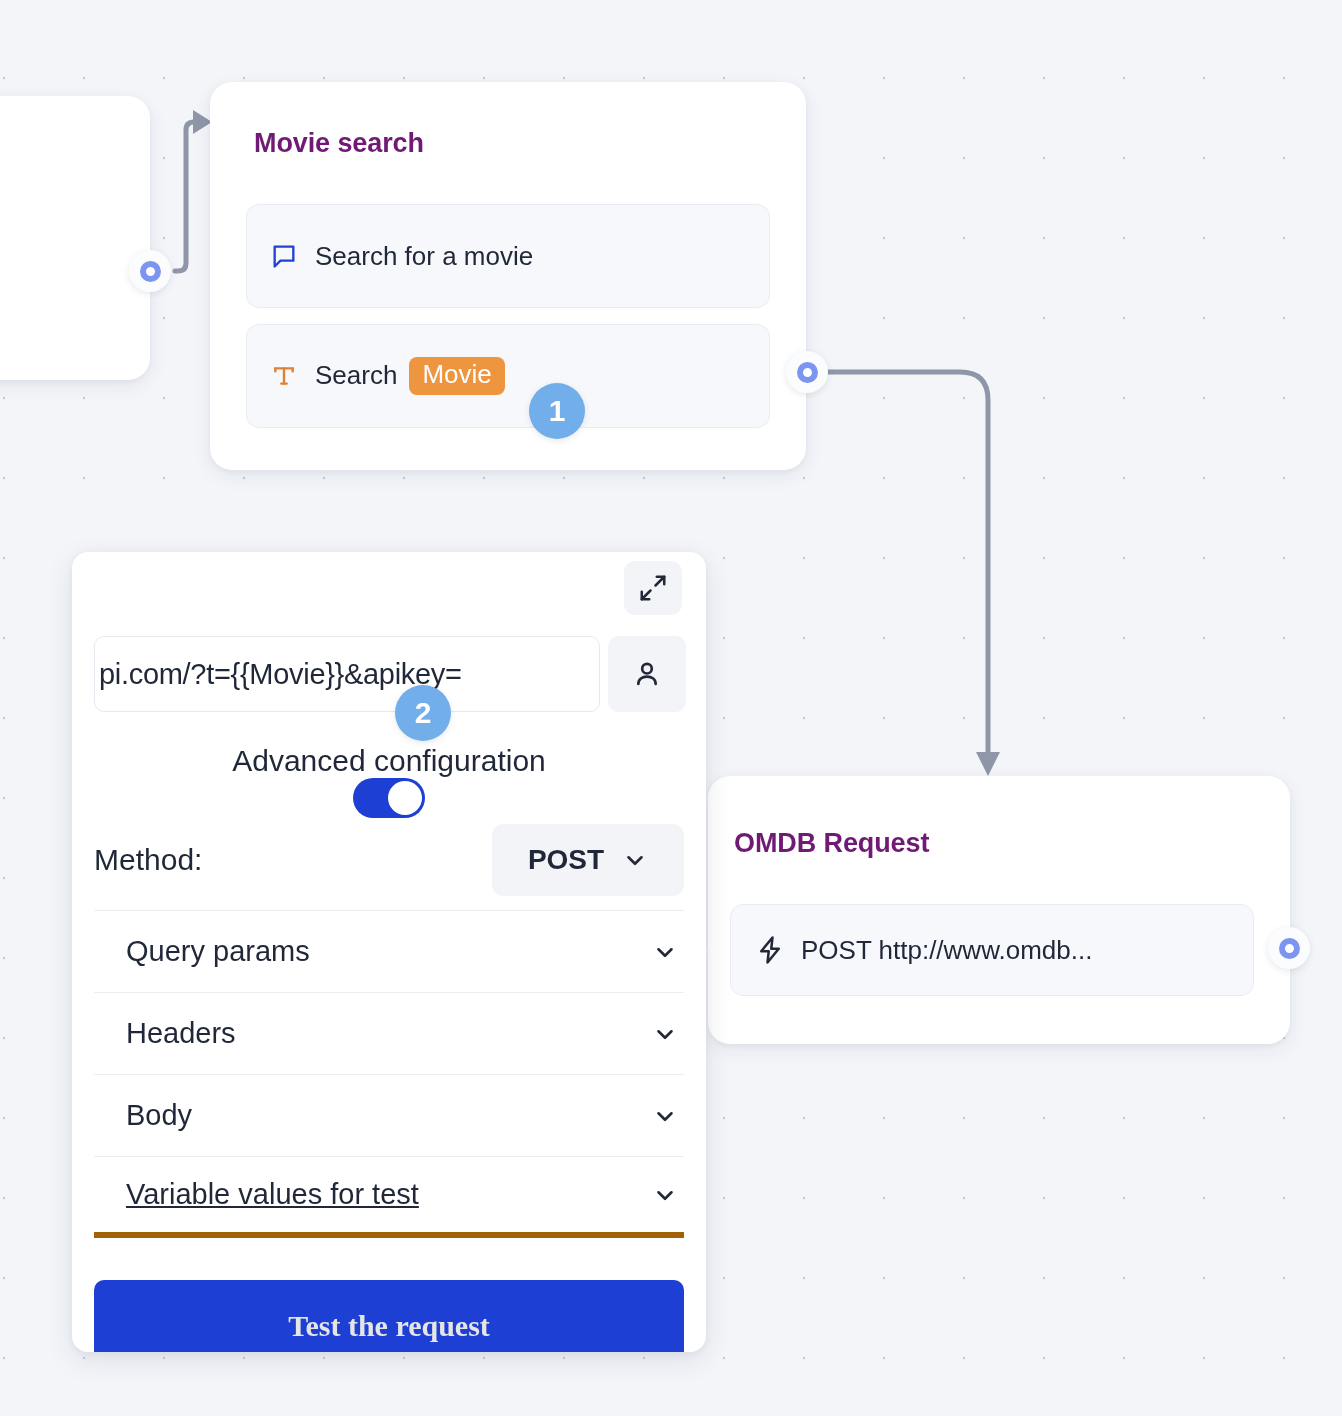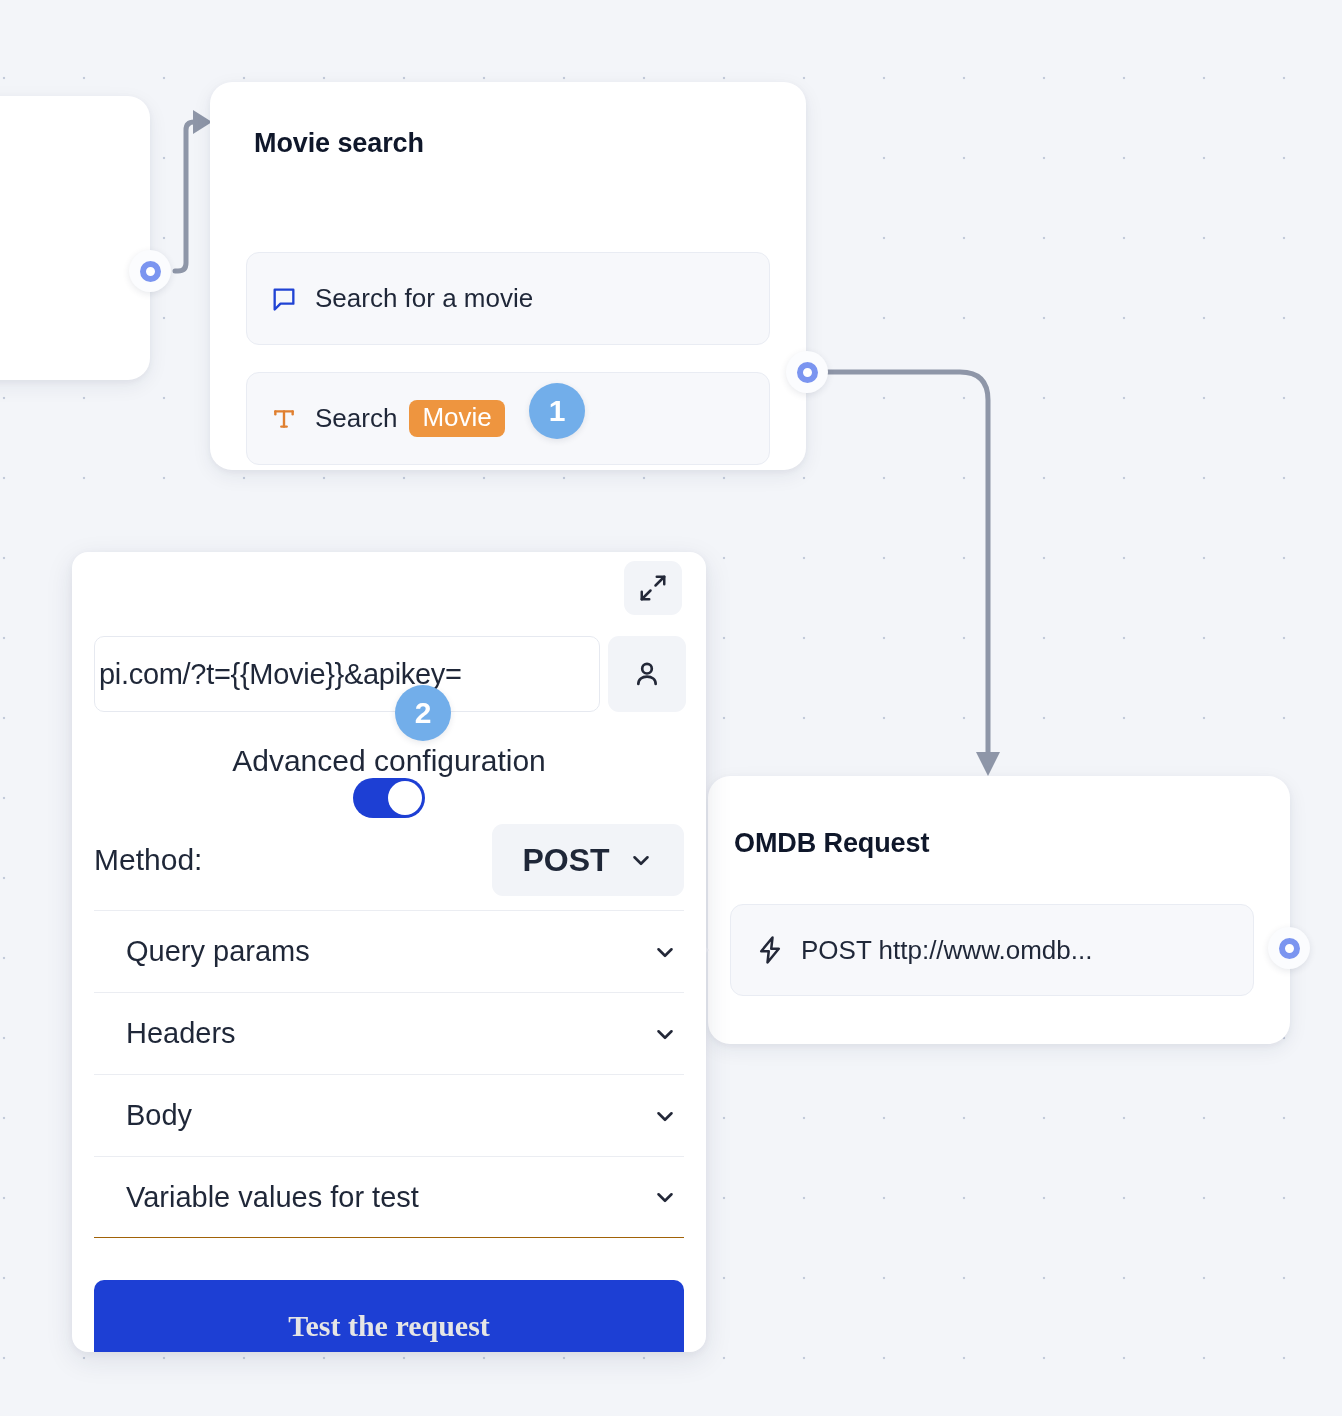--- a/index.html
+++ b/index.html
@@ -28,21 +28,21 @@
   
   .node {
     position: absolute;
     background: #ffffff;
     border-radius: 22px;
     box-shadow: 0 6px 20px rgba(33, 43, 71, 0.07), 0 2px 6px rgba(33, 43, 71, 0.05);
   }
   .node-title {
     font-size: 27px;
     font-weight: 700;
-    color: #0f172a;
+    color: #701a75;
     letter-spacing: -0.1px;
   }
   .node-row {
     background: #f7f8fb;
     border: 1px solid #e9ecf3;
     border-radius: 13px;
     display: flex;
     align-items: center;
     gap: 16px;
     box-sizing: border-box;
@@ -80,23 +80,22 @@
     width: 596px;
     height: 388px;
     padding: 0;
   }
   #node-movie-search .node-title { position: absolute; left: 44px; top: 128px; }
 
   .ms-row {
     position: absolute;
     left: 36px;
     width: 524px;
-    height: 93px;
+    height: 104px;
     padding: 0 22px;
-    margin-top: 48px;
   }
   #ms-row-1 { top: 122px; }
   #ms-row-2 { top: 242px; }
 
   .badge {
     background: #ee953f;
     color: #ffffff;
     border-radius: 8px;
     font-size: 26px;
     padding: 4px 13px 6px;
@@ -298,21 +297,21 @@
   .method-label { font-size: 30px; color: #1f2738; }
   .method-select {
     width: 192px;
     height: 72px;
     border-radius: 11px;
     background: #f2f4f8;
     display: flex;
     align-items: center;
     justify-content: center;
     gap: 18px;
-    font-size: 32px;
+    font-size: 28px;
     font-weight: 700;
     color: #1f2738;
     cursor: pointer;
     border: none;
     text-align: right;
   }
 
   .accordion {
     position: absolute;
     left: 22px;
@@ -324,21 +323,21 @@
     border-top: 1px solid #ebedf2;
     display: flex;
     align-items: center;
     justify-content: space-between;
     padding: 0 6px 0 32px;
     box-sizing: border-box;
     cursor: pointer;
     font-size: 29px;
     color: #1f2738;
   }
-  .acc-item:last-child { border-bottom: 1px solid #a16207; }
+  .acc-item:last-child { border-bottom: 6px solid #a16207; text-decoration: underline; }
 
   .test-btn {
     position: absolute;
     left: 22px;
     top: 728px;
     width: 590px;
     height: 92px;
     background: #1d3fd4;
     color: #e5e5e5;
     border: none;

